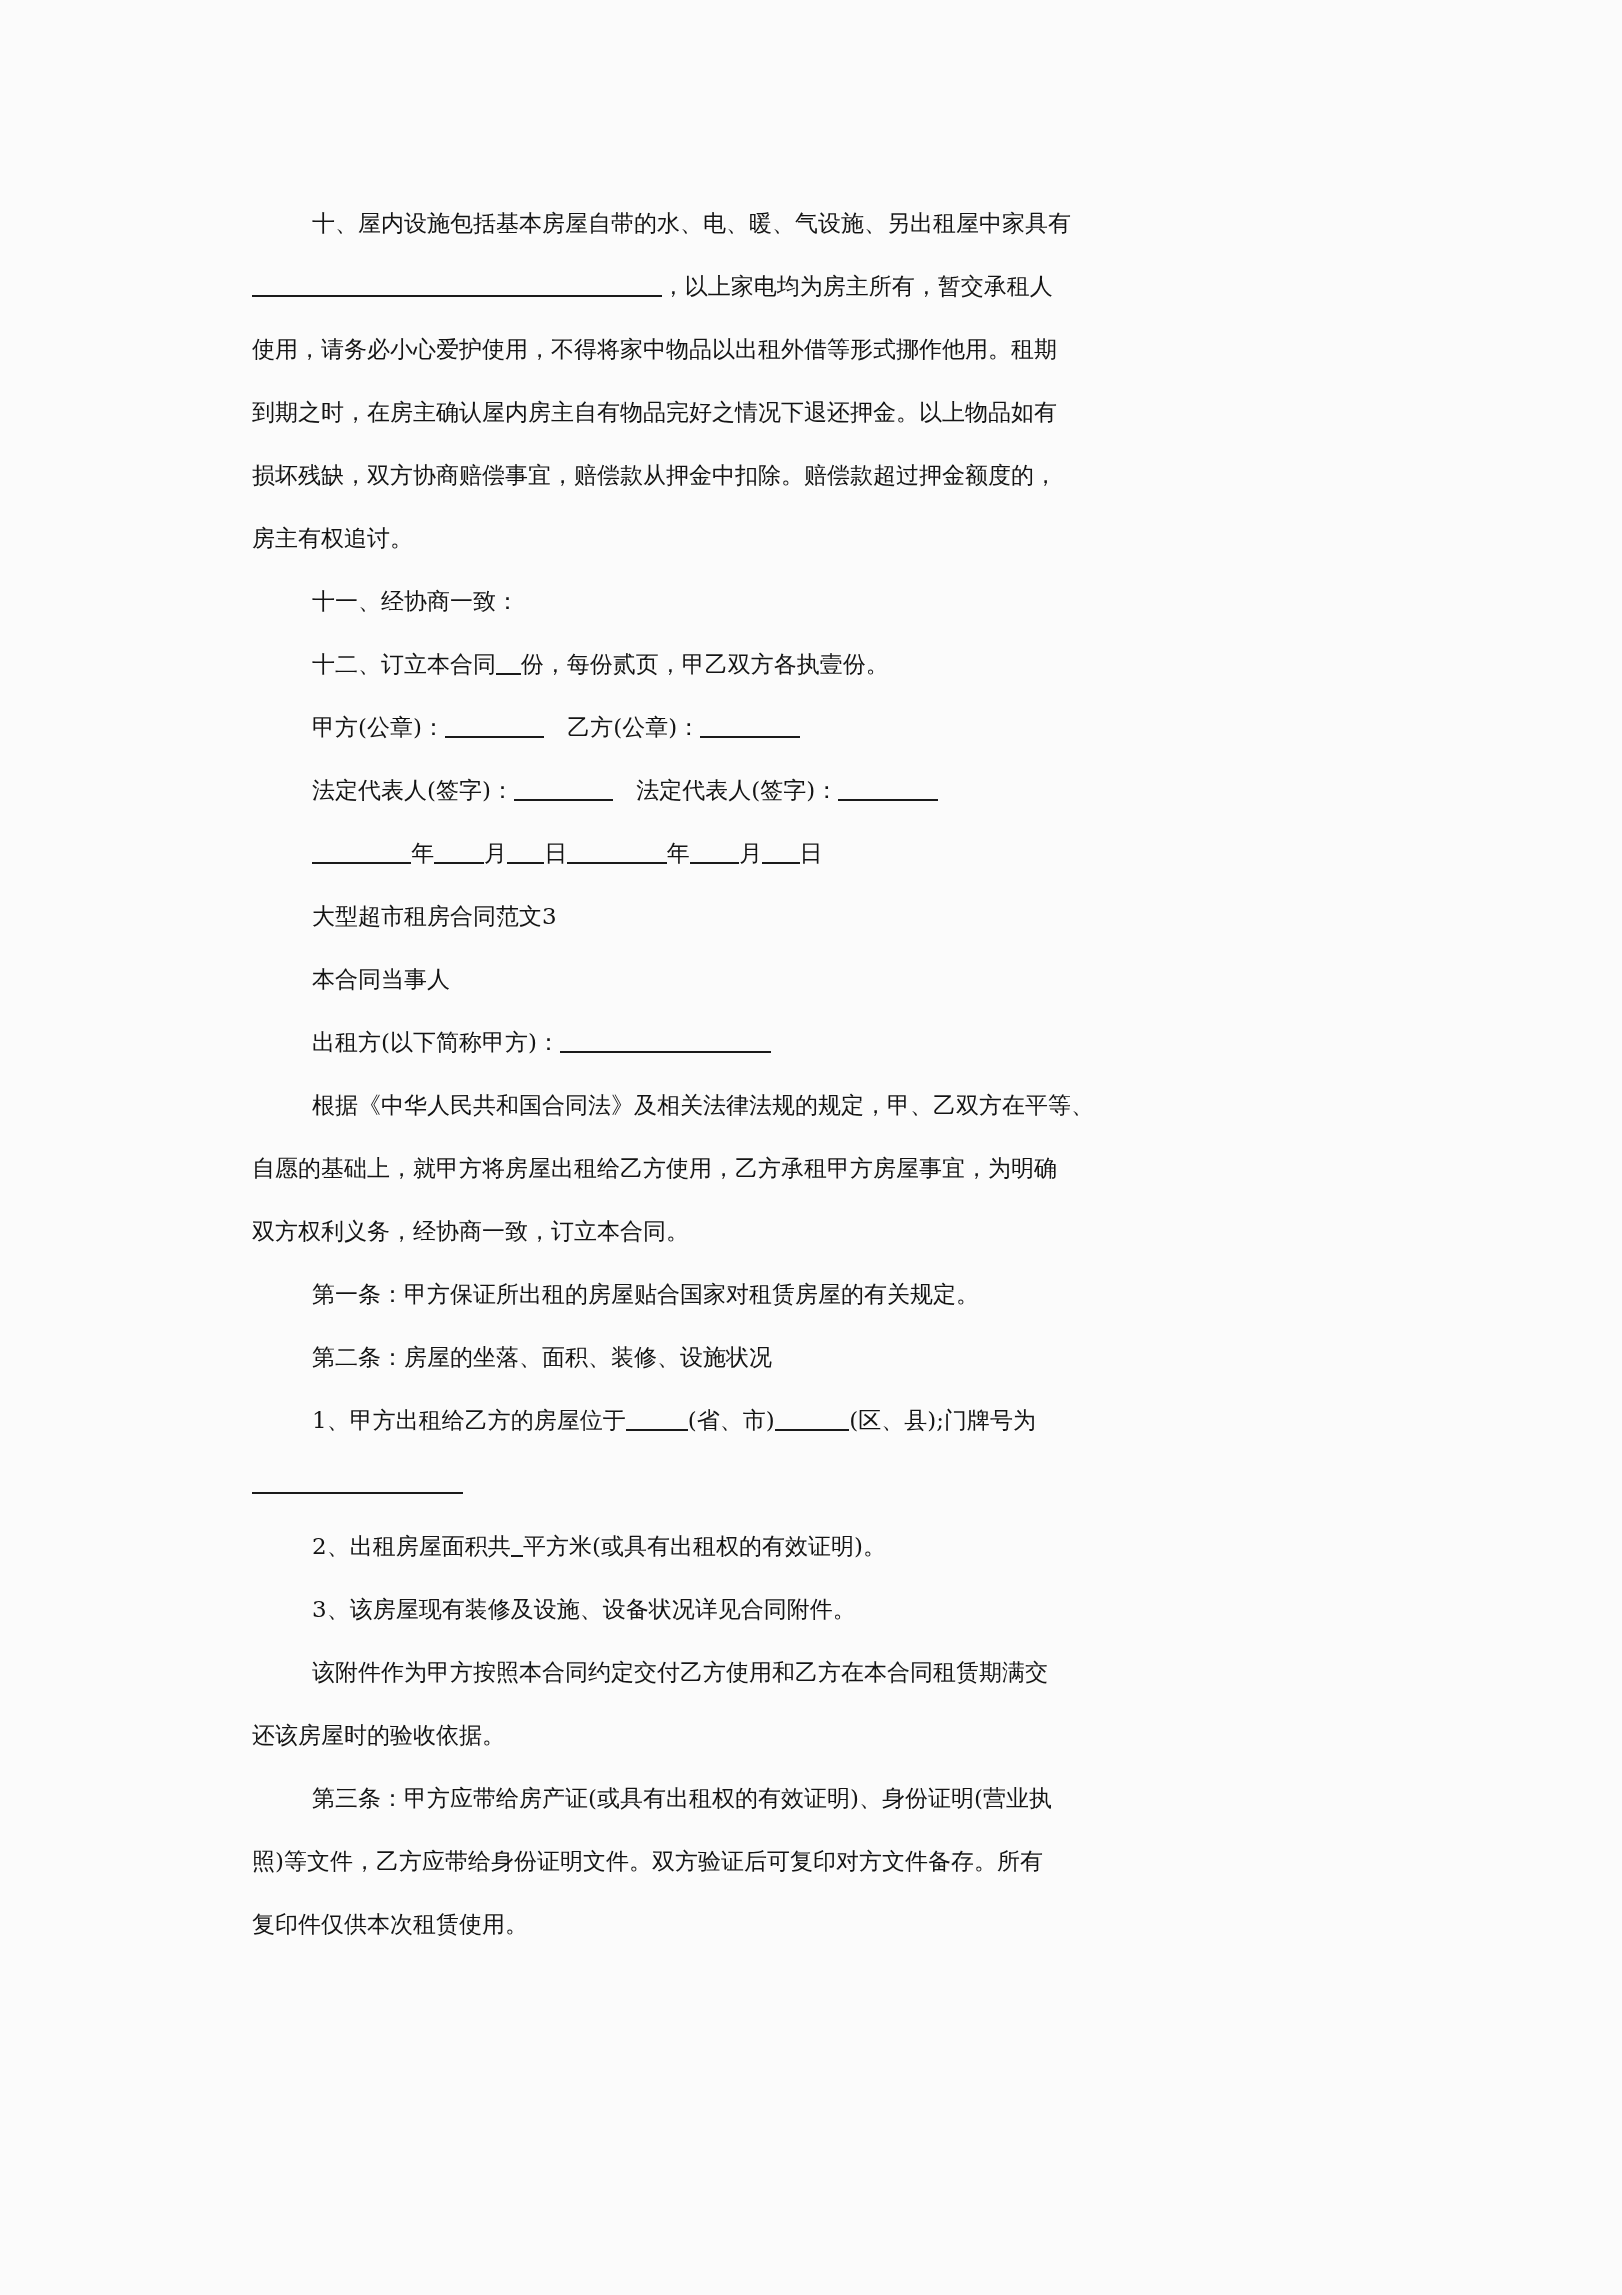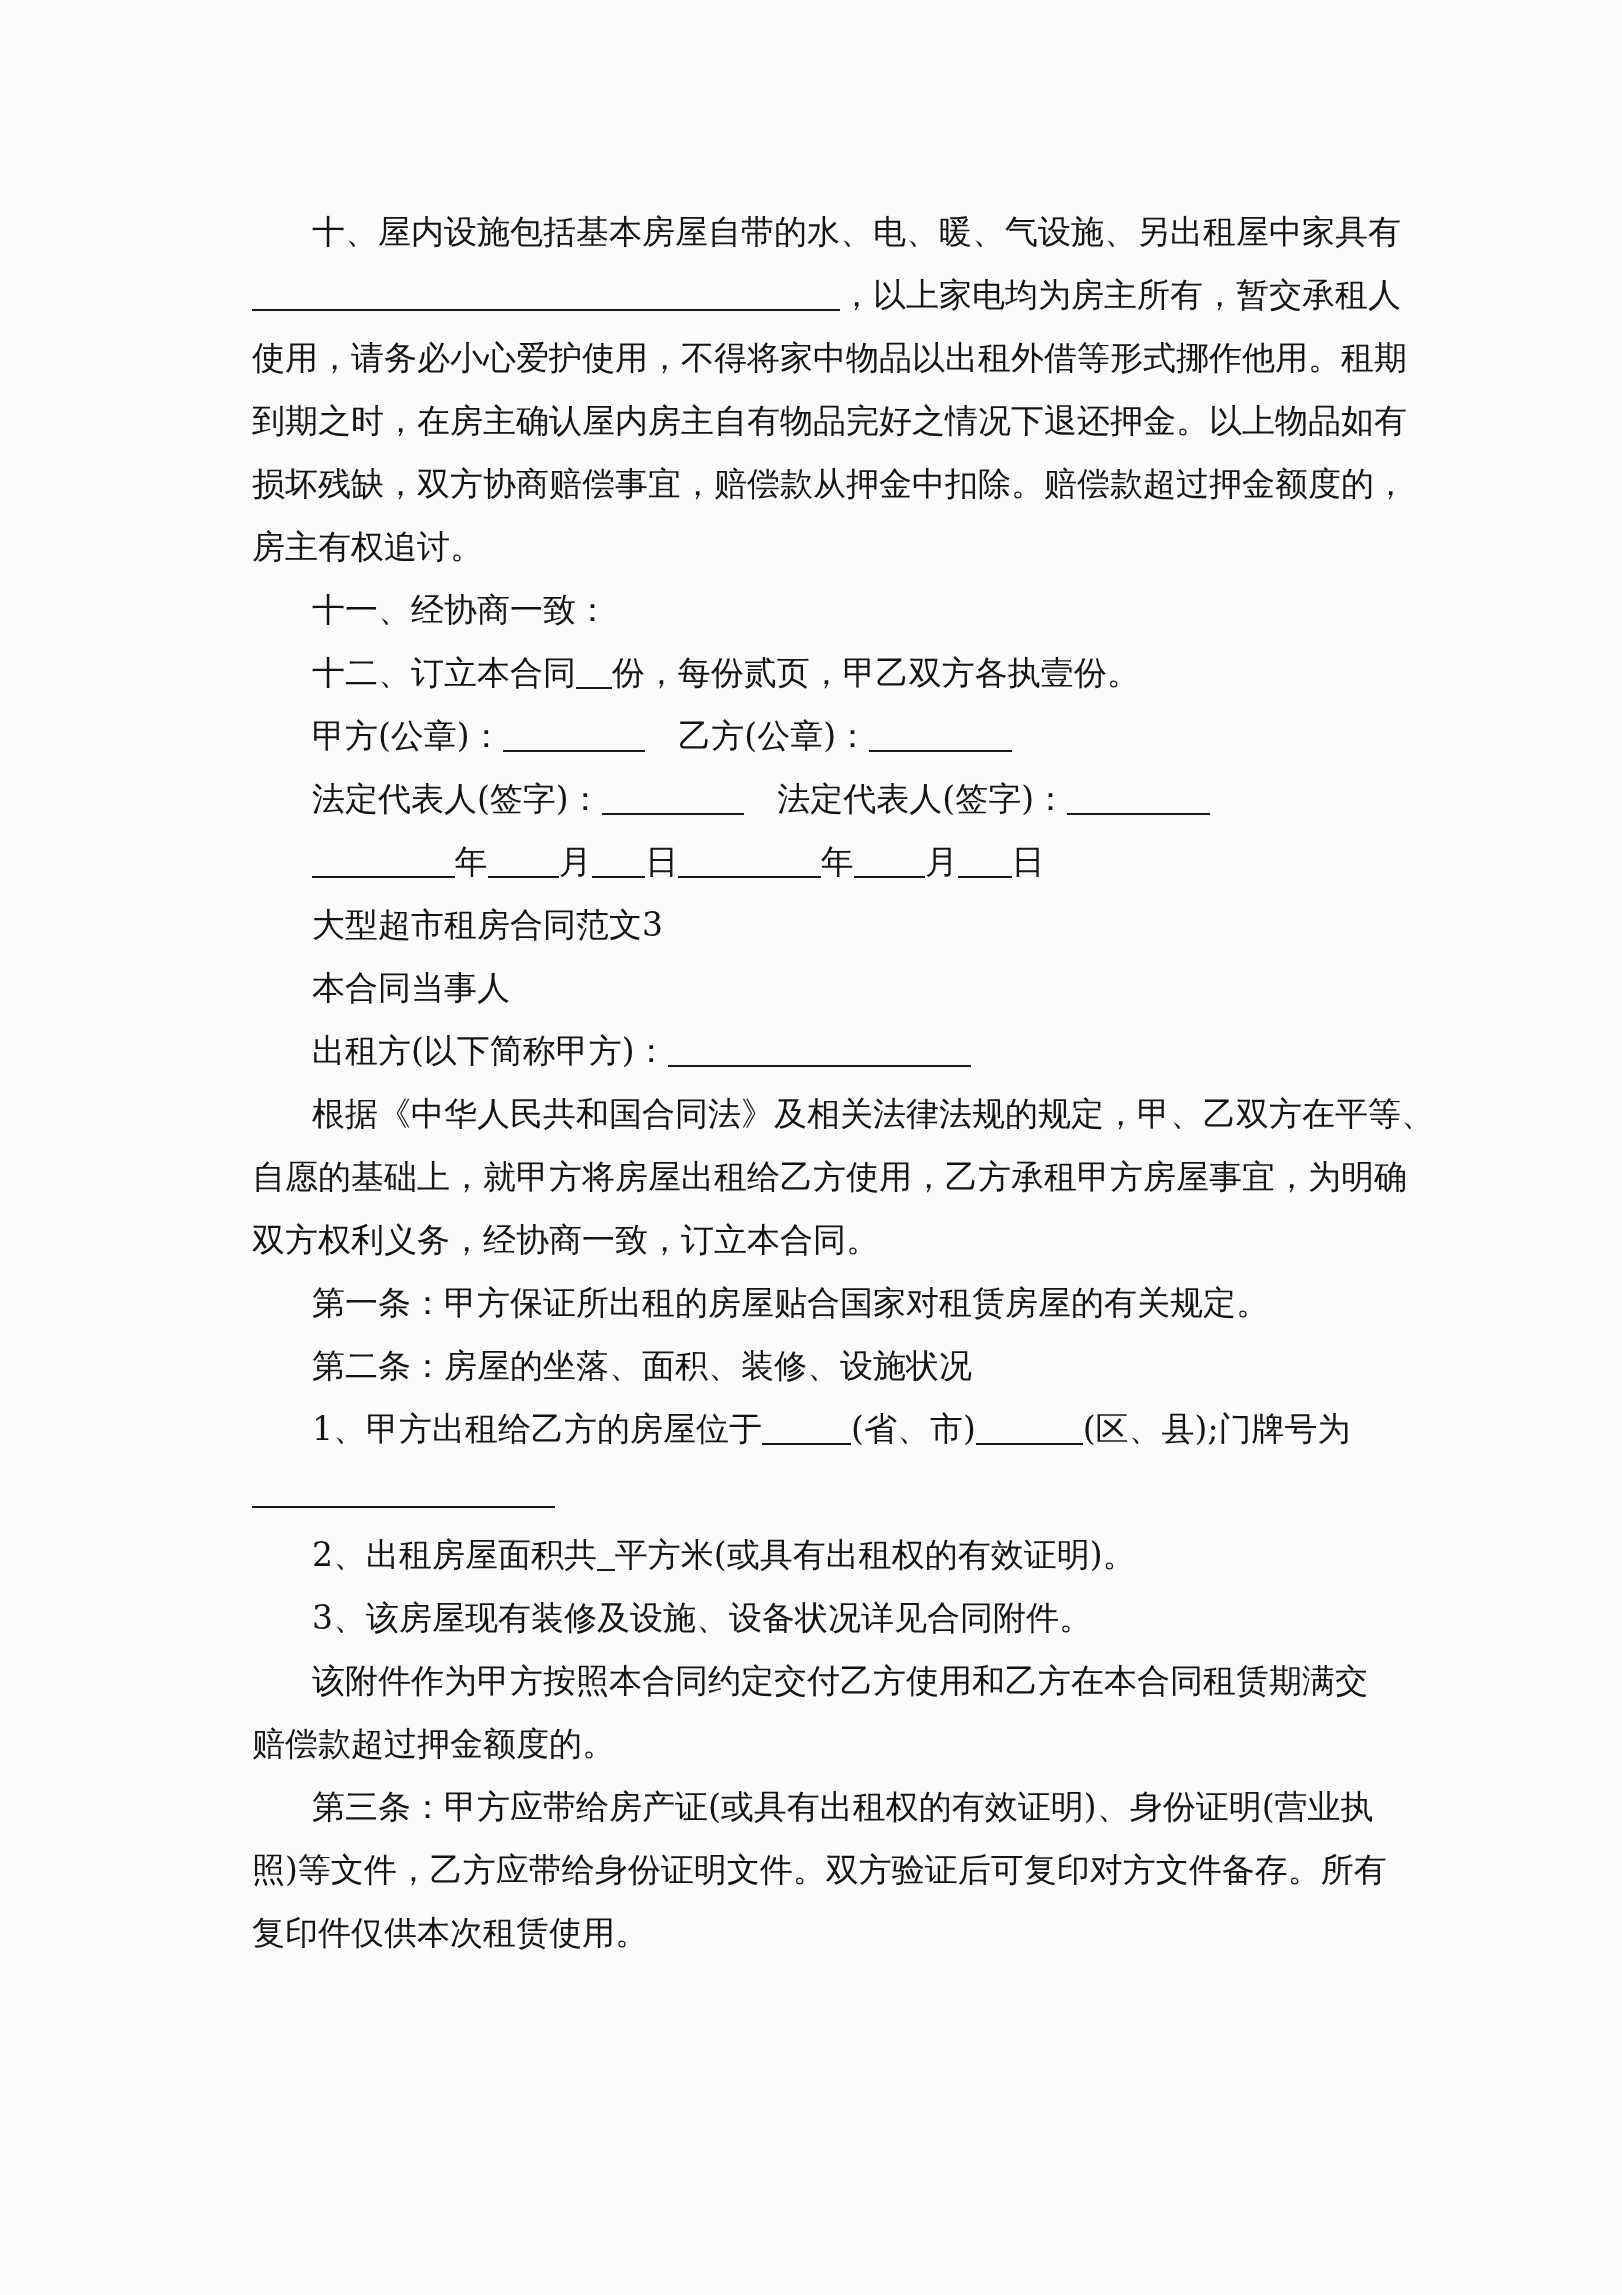--- a/index.html
+++ b/index.html
@@ -10,22 +10,22 @@
   }
   .page{
     position:relative;
     width:1623px;height:2295px;
     background:#fbfbfb;
     color:#141414;
     overflow:hidden;
   }
   .text-block{
     position:absolute;
-    left:252px;top:200px;width:1152px;
-    font-size:33px;
+    left:252px;top:192px;width:1152px;
+    font-size:23px;
     line-height:63px;
   }
   .line{
     height:63px;
     white-space:nowrap;
   }
   .line.indent{padding-left:60px;}
   .blank{
     display:inline-block;
     height:1em;
@@ -55,19 +55,19 @@
       <div class="line indent"><span>根据《中华人民共和国合同法》及相关法律法规的规定，甲、乙双方在平等、</span></div>
       <div class="line"><span>自愿的基础上，就甲方将房屋出租给乙方使用，乙方承租甲方房屋事宜，为明确</span></div>
       <div class="line"><span>双方权利义务，经协商一致，订立本合同。</span></div>
       <div class="line indent"><span>第一条：甲方保证所出租的房屋贴合国家对租赁房屋的有关规定。</span></div>
       <div class="line indent"><span>第二条：房屋的坐落、面积、装修、设施状况</span></div>
       <div class="line indent"><span>1、甲方出租给乙方的房屋位于</span><span class="blank" style="width: 2.7em;"></span><span>(省、市)</span><span class="blank" style="width: 3.24em;"></span><span>(区、县);门牌号为</span></div>
       <div class="line"><span class="blank" style="width: 9.18em;"></span></div>
       <div class="line indent"><span>2、出租房屋面积共</span><span class="blank" style="width: 0.54em;"></span><span>平方米(或具有出租权的有效证明)。</span></div>
       <div class="line indent"><span>3、该房屋现有装修及设施、设备状况详见合同附件。</span></div>
       <div class="line indent"><span>该附件作为甲方按照本合同约定交付乙方使用和乙方在本合同租赁期满交</span></div>
-      <div class="line"><span>赔偿款超过押金额度的。</span></div>
+      <div class="line"><span>还该房屋时的验收依据。</span></div>
       <div class="line indent"><span>第三条：甲方应带给房产证(或具有出租权的有效证明)、身份证明(营业执</span></div>
       <div class="line"><span>照)等文件，乙方应带给身份证明文件。双方验证后可复印对方文件备存。所有</span></div>
       <div class="line"><span>复印件仅供本次租赁使用。</span></div>
     </div>
 </div>
 
 
 </body></html>

